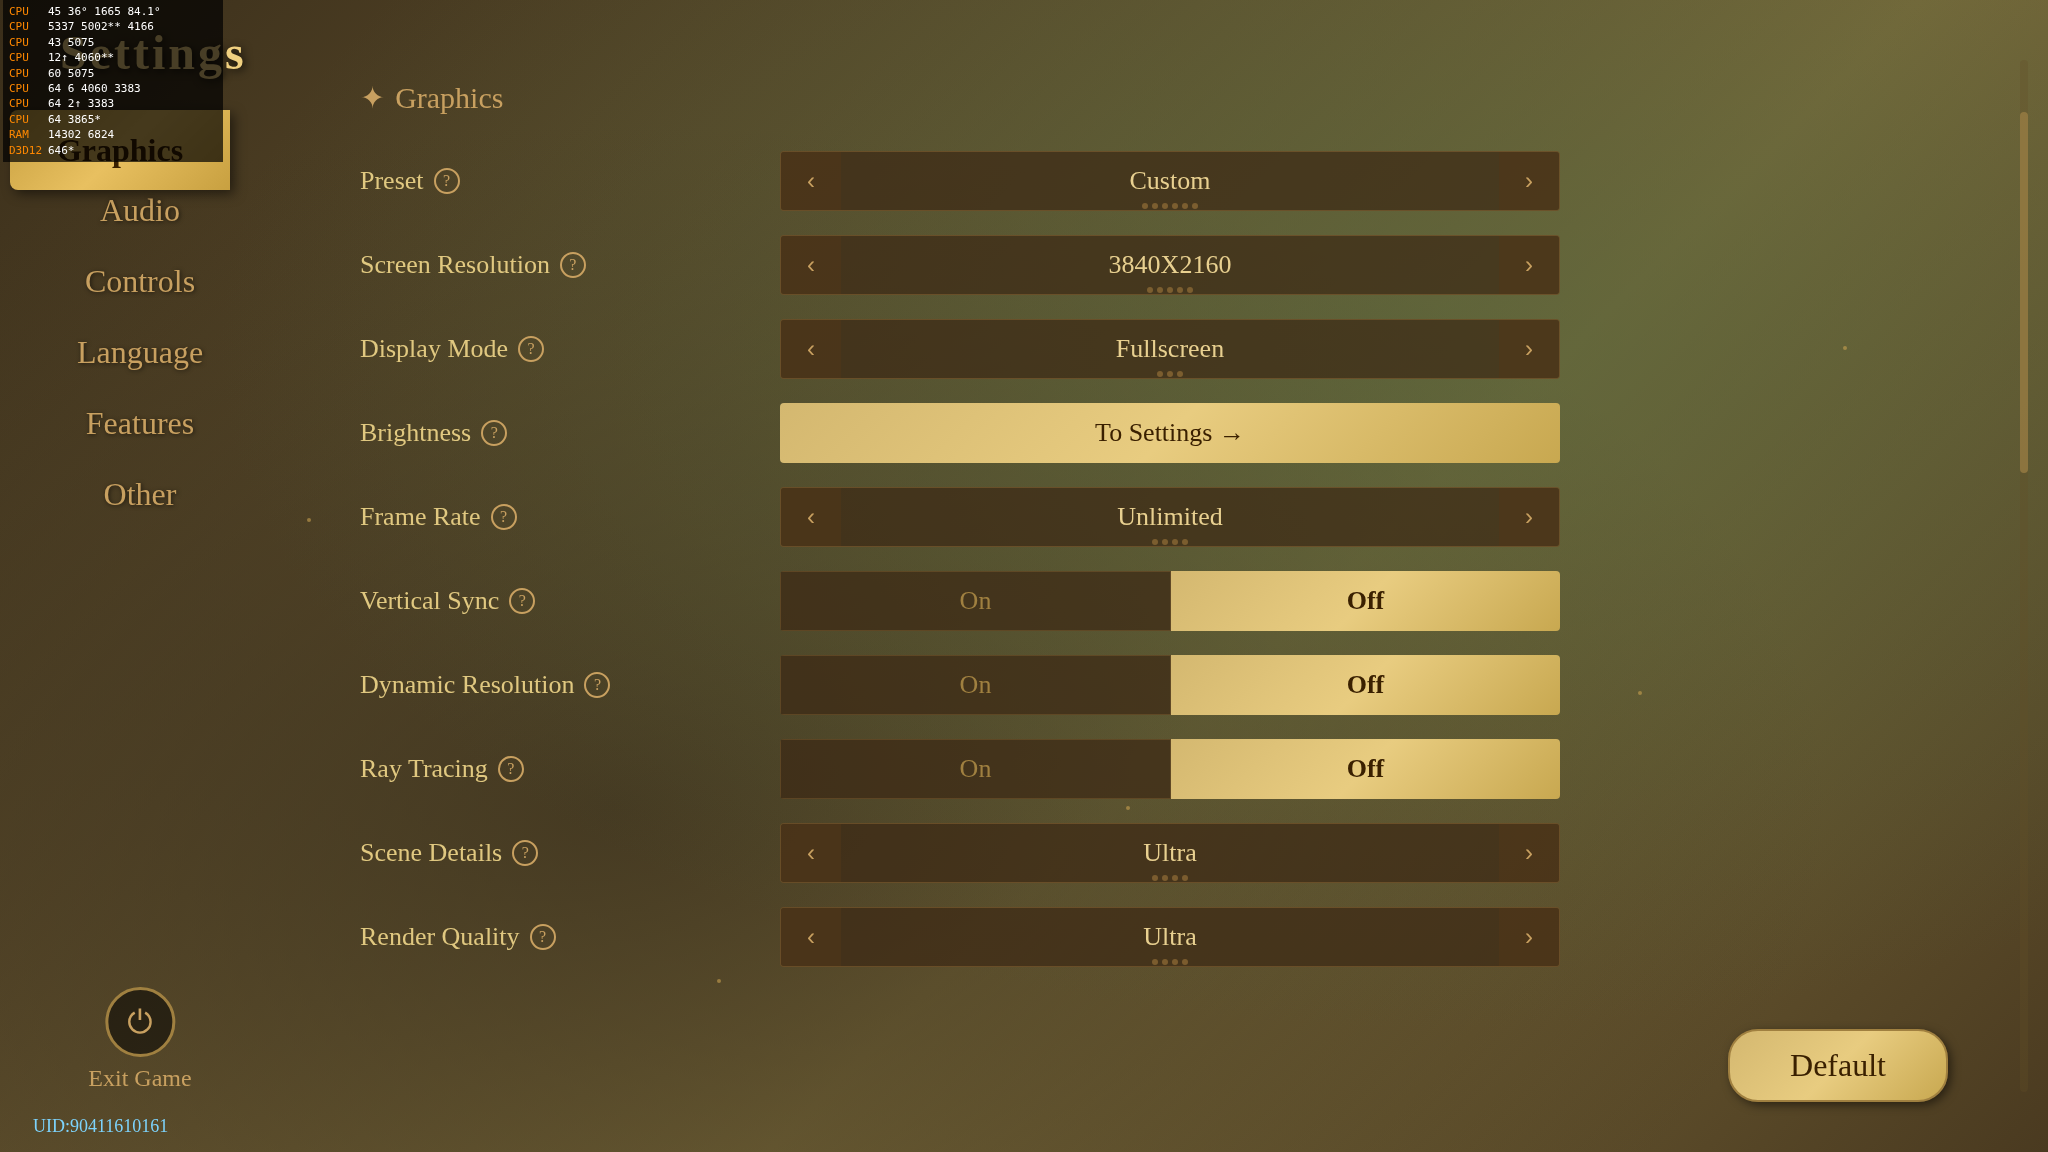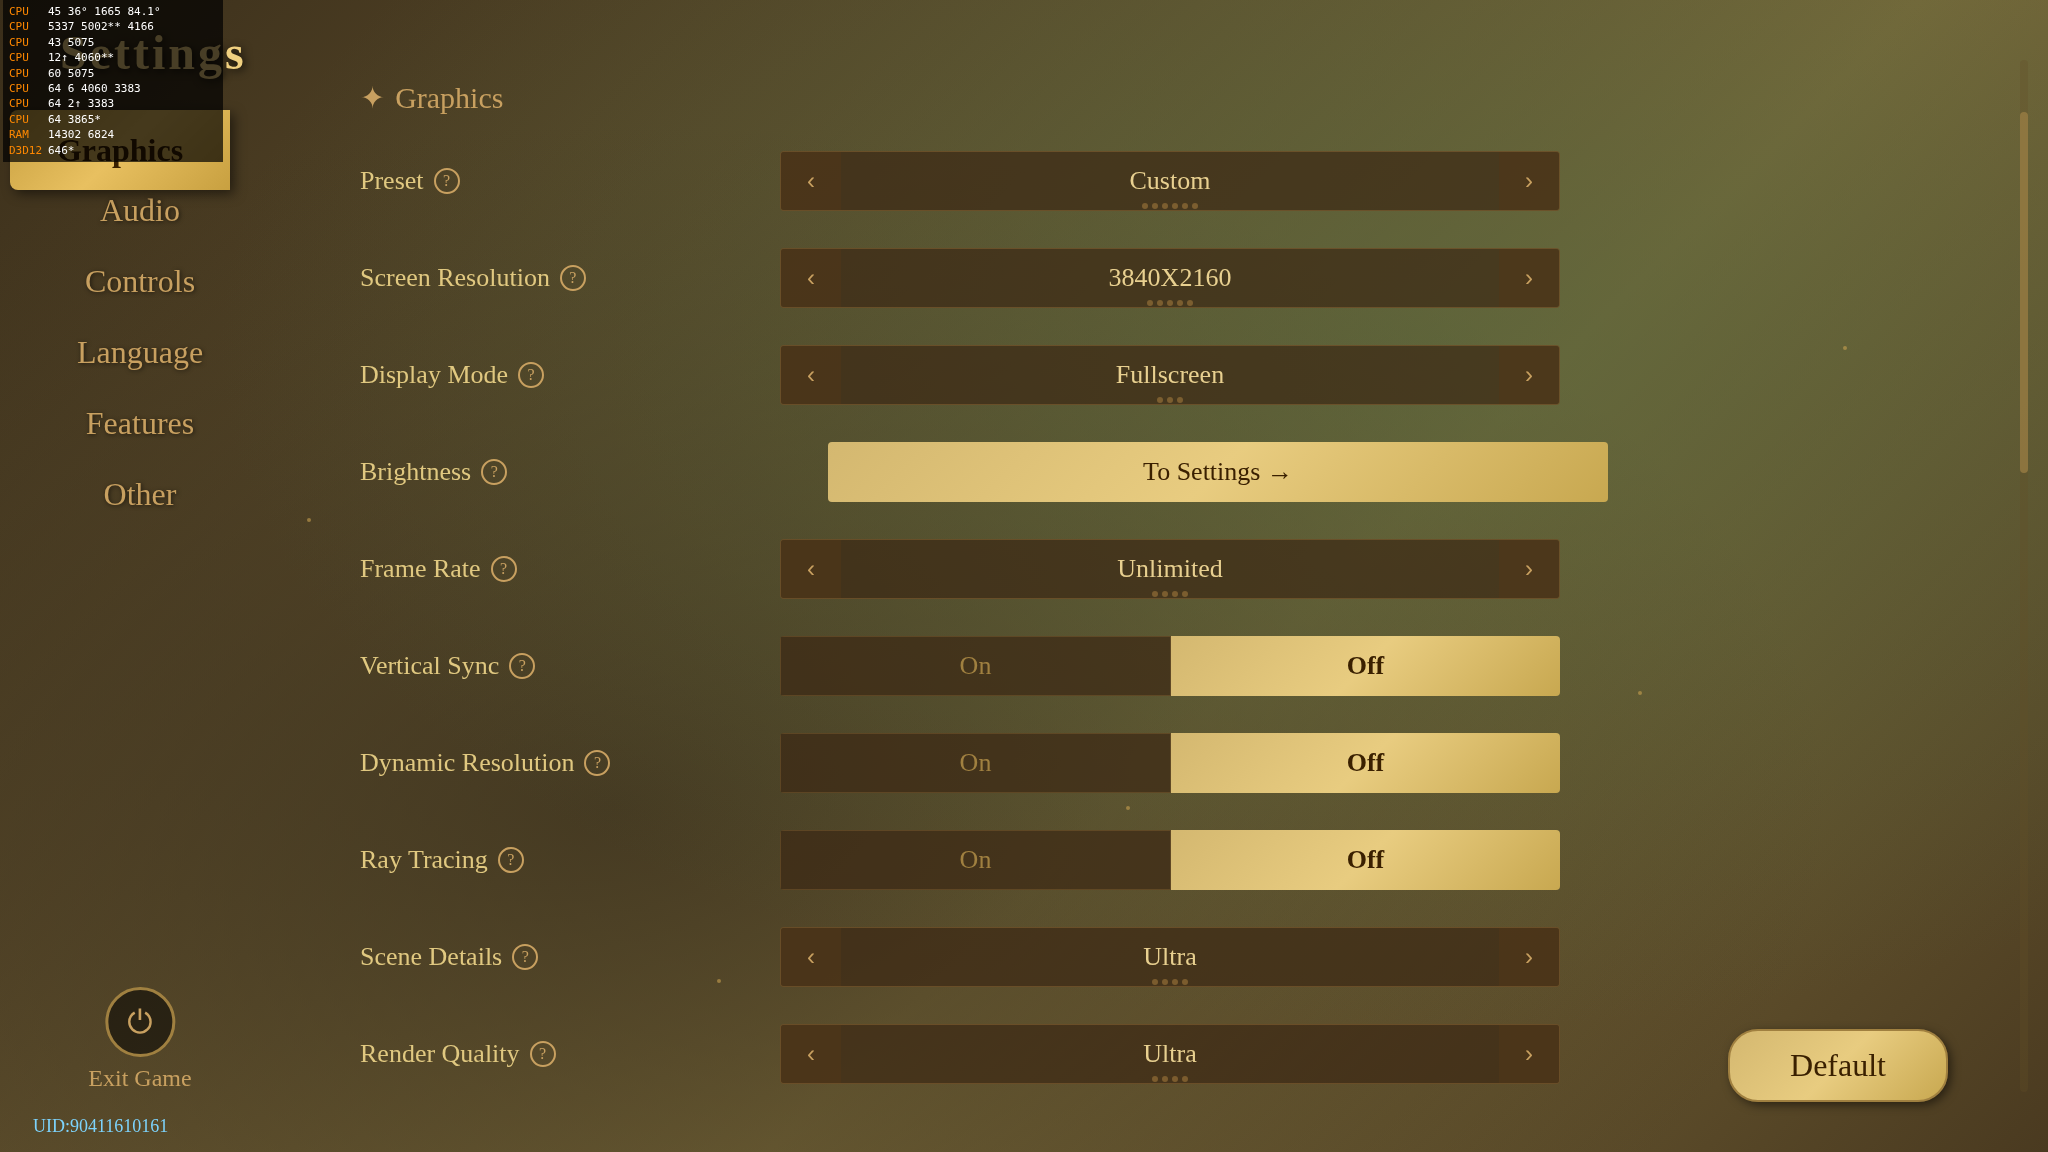--- a/index.html
+++ b/index.html
@@ -169,21 +169,21 @@
     }
 
     .section-title-arrow {
       color: #c8a060;
     }
 
     
     .settings-list {
       display: flex;
       flex-direction: column;
-      gap: 25px;
+      gap: 12px;
       width: 100%;
       max-width: 1200px;
     }
 
     .setting-row {
       display: flex;
       align-items: center;
       height: 72px;
     }
 
@@ -301,21 +301,20 @@
       border: none;
       color: #3a2000;
       font-size: 26px;
       cursor: pointer;
       font-family: 'Georgia', serif;
       border-radius: 4px;
       display: flex;
       align-items: center;
       justify-content: center;
       gap: 10px;
-      margin-left: 48px;
     }
 
     
     .scrollbar {
       position: absolute;
       right: 20px;
       top: 60px;
       bottom: 60px;
       width: 8px;
       background: rgba(100,80,40,0.3);

